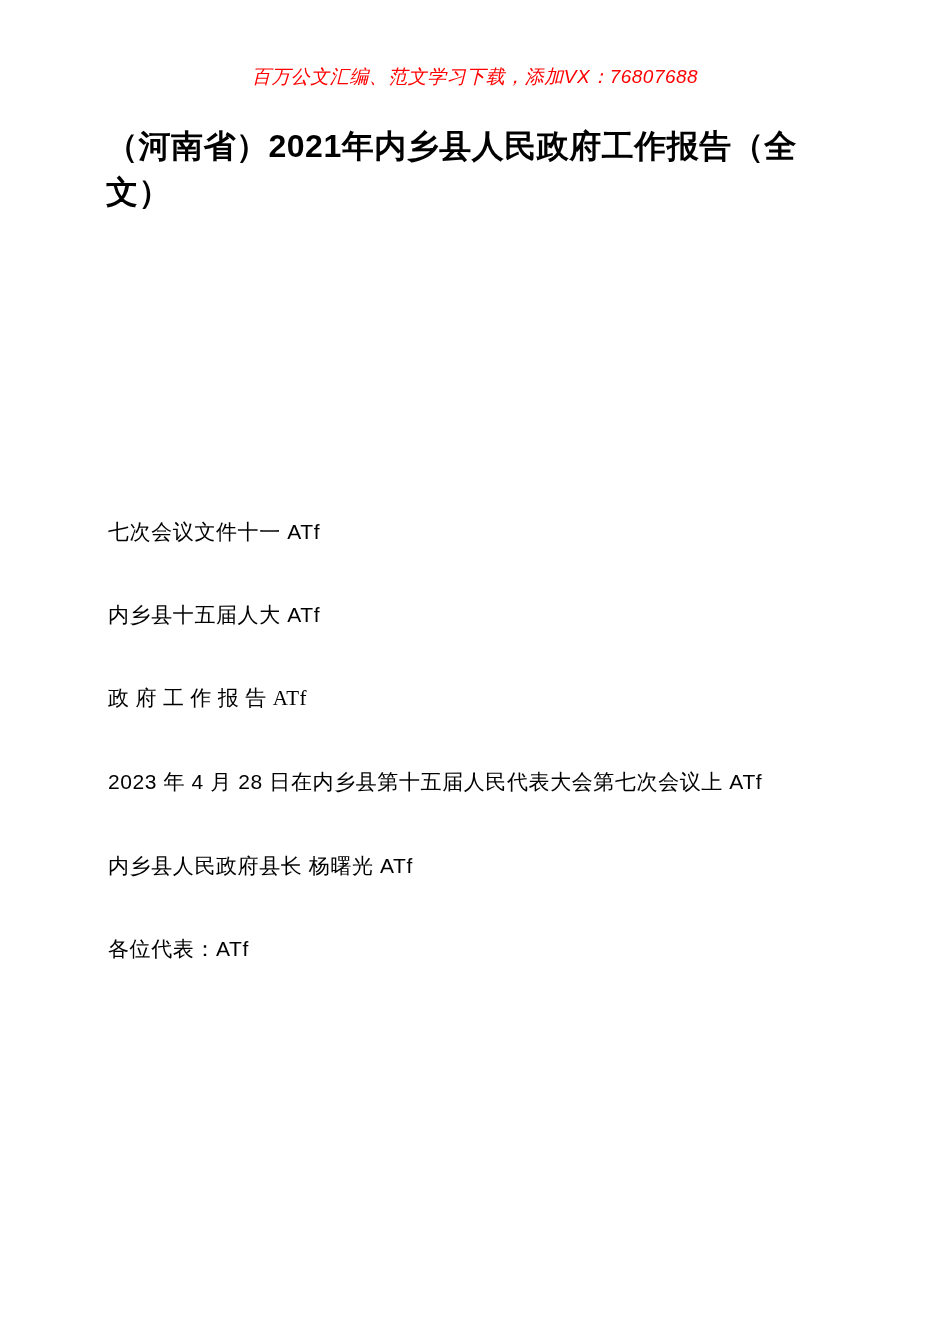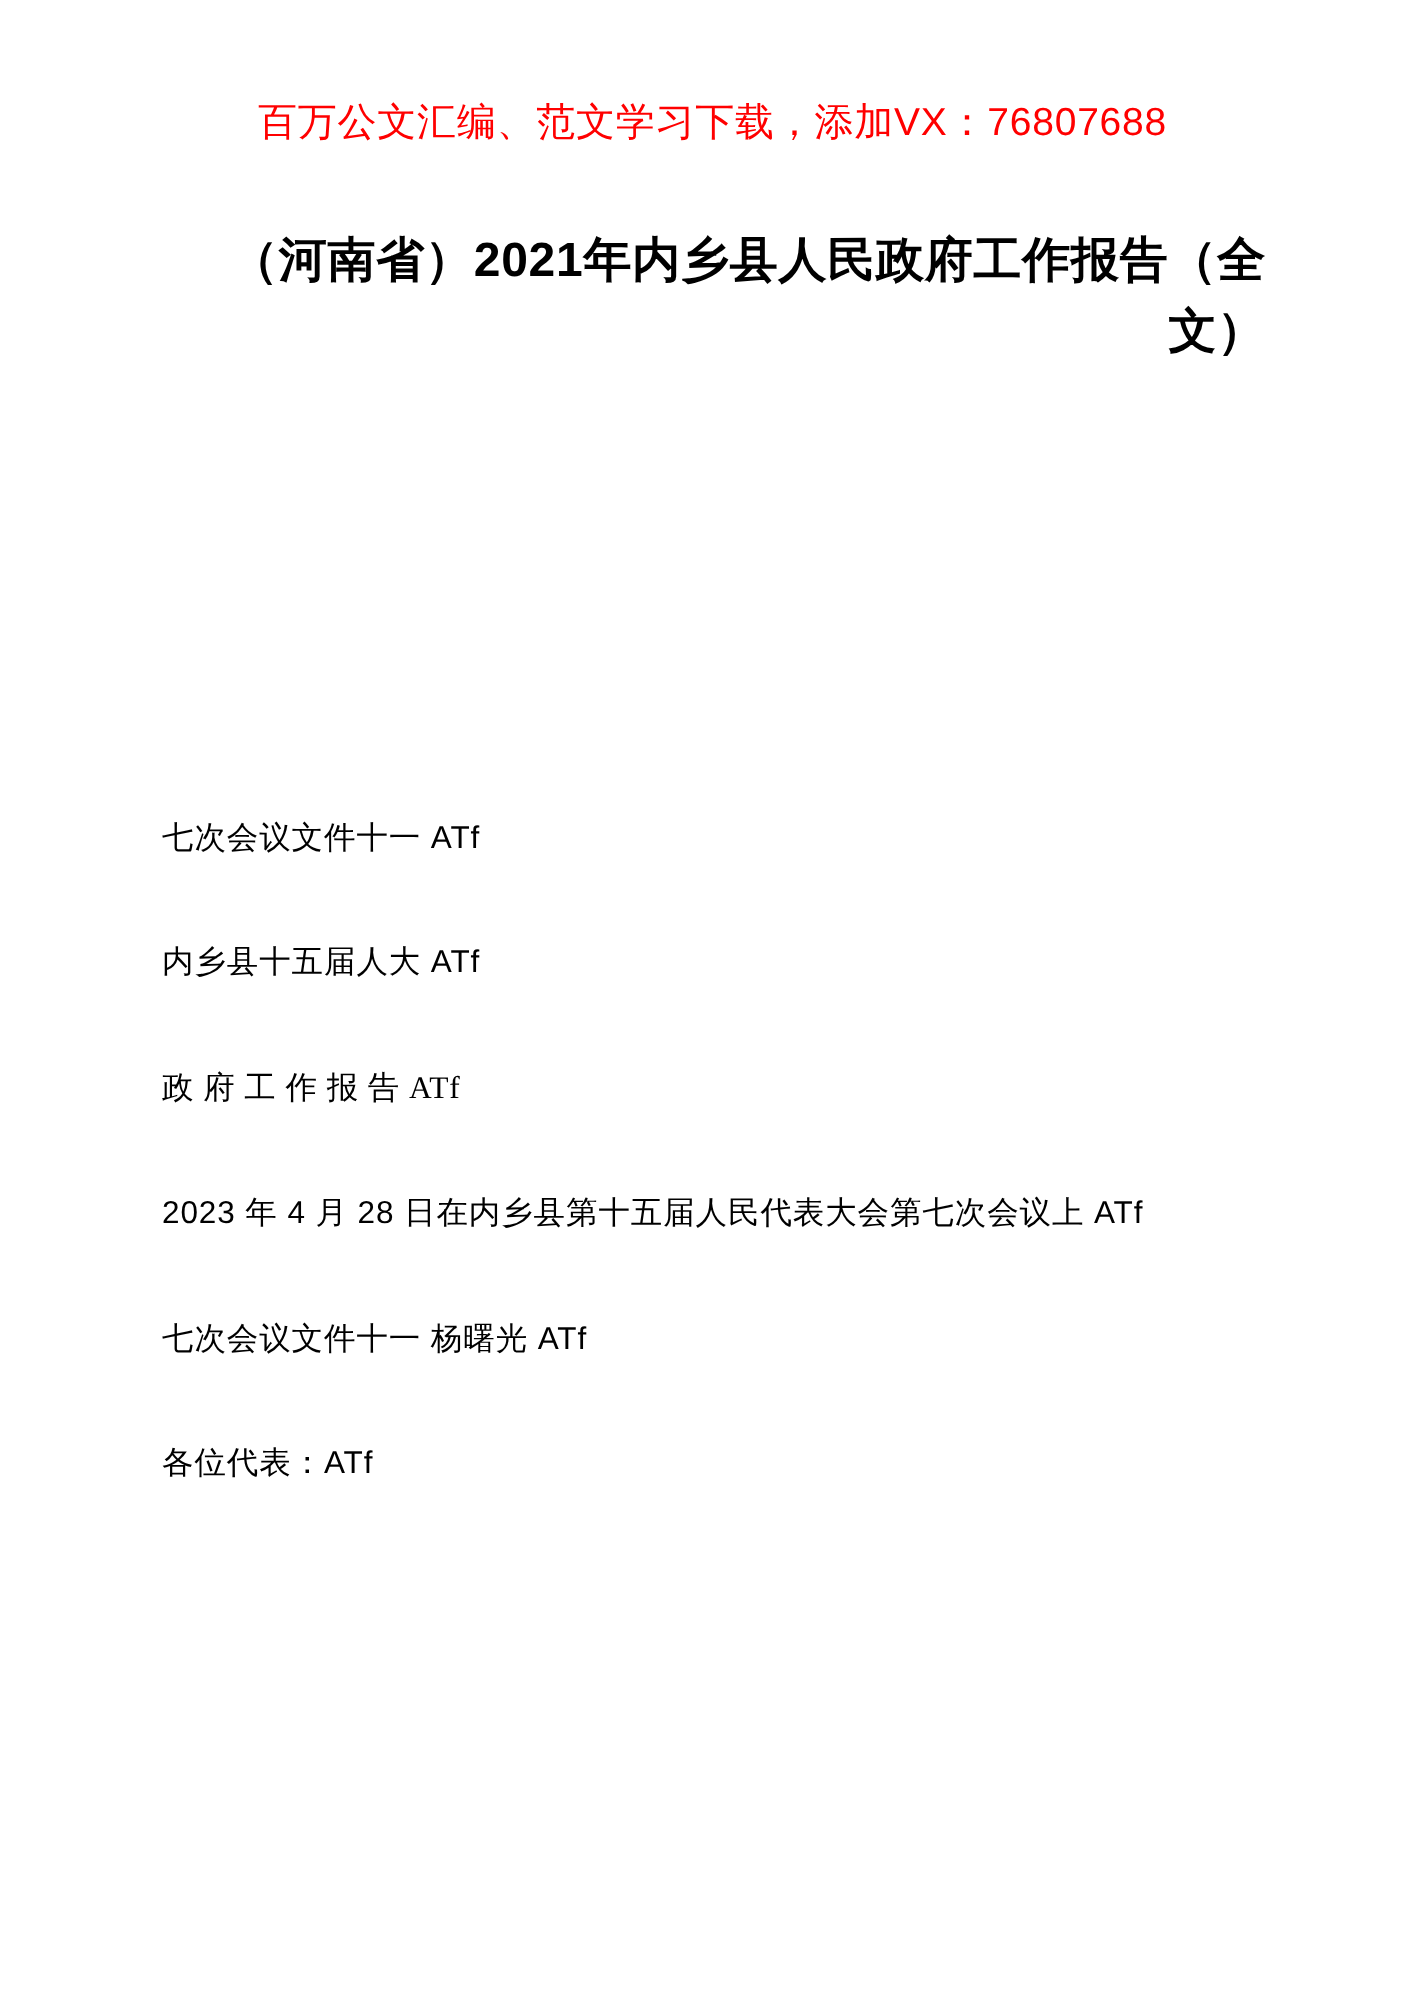--- a/index.html
+++ b/index.html
@@ -19,29 +19,30 @@
     width: 950px;
     height: 1344px;
     box-sizing: border-box;
     padding: 0 66px;
     position: relative;
   }
   .ad-banner {
     margin-top: 66px;
     text-align: center;
     color: #ff0000;
-    font-size: 26px;
+    font-size: 19px;
     font-weight: 500;
     letter-spacing: 0.5px;
     line-height: 1.2;
     white-space: nowrap;
+    font-style: italic;
   }
   .doc-title {
-    margin-top: 53px;
-    text-align: right;
+    margin-top: 34px;
+    text-align: left;
     font-size: 32px;
     font-weight: bold;
     line-height: 1.45;
     letter-spacing: 0.5px;
     padding: 0 40px;
   }
   .body-block {
     margin-top: 300px;
   }
   .para {
@@ -66,17 +67,17 @@
 
   <div class="ad-banner">百万公文汇编、范文学习下载，添加VX：76807688</div>
 
   <h1 class="doc-title">（河南省）2021年内乡县人民政府工作报告（全文）</h1>
 
   <div class="body-block">
     <p class="para">七次会议文件十一 ATf</p>
     <p class="para">内乡县十五届人大 ATf</p>
     <p class="para spaced">政 府 工 作 报 告 ATf</p>
     <p class="para">2023 年 4 月 28 日在内乡县第十五届人民代表大会第七次会议上 ATf</p>
-    <p class="para">七次会议文件十一 杨曙光 ATf</p>
+    <p class="para">内乡县人民政府县长 杨曙光 ATf</p>
     <p class="para">各位代表：ATf</p>
   </div>
 
 </div>
 
 </body></html>

